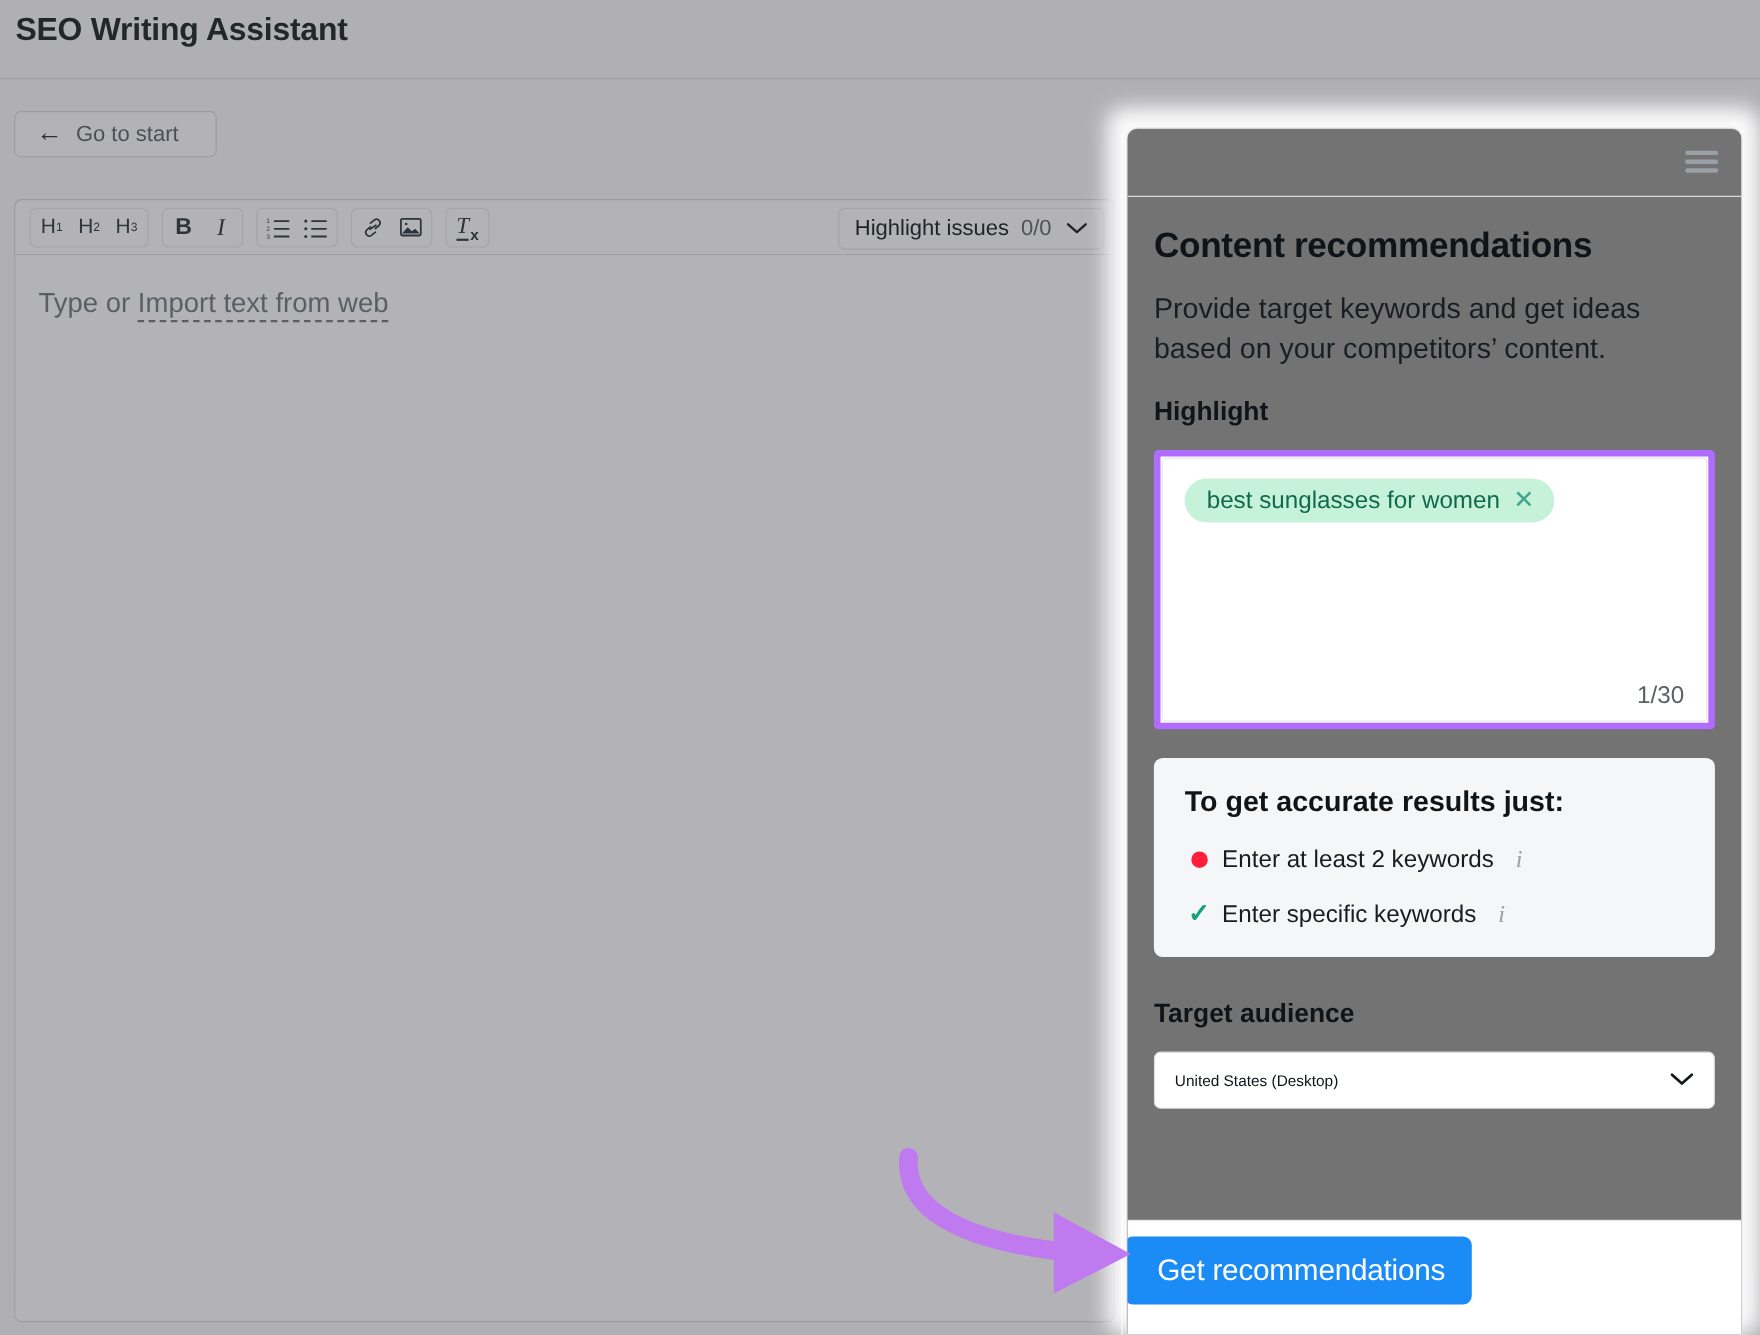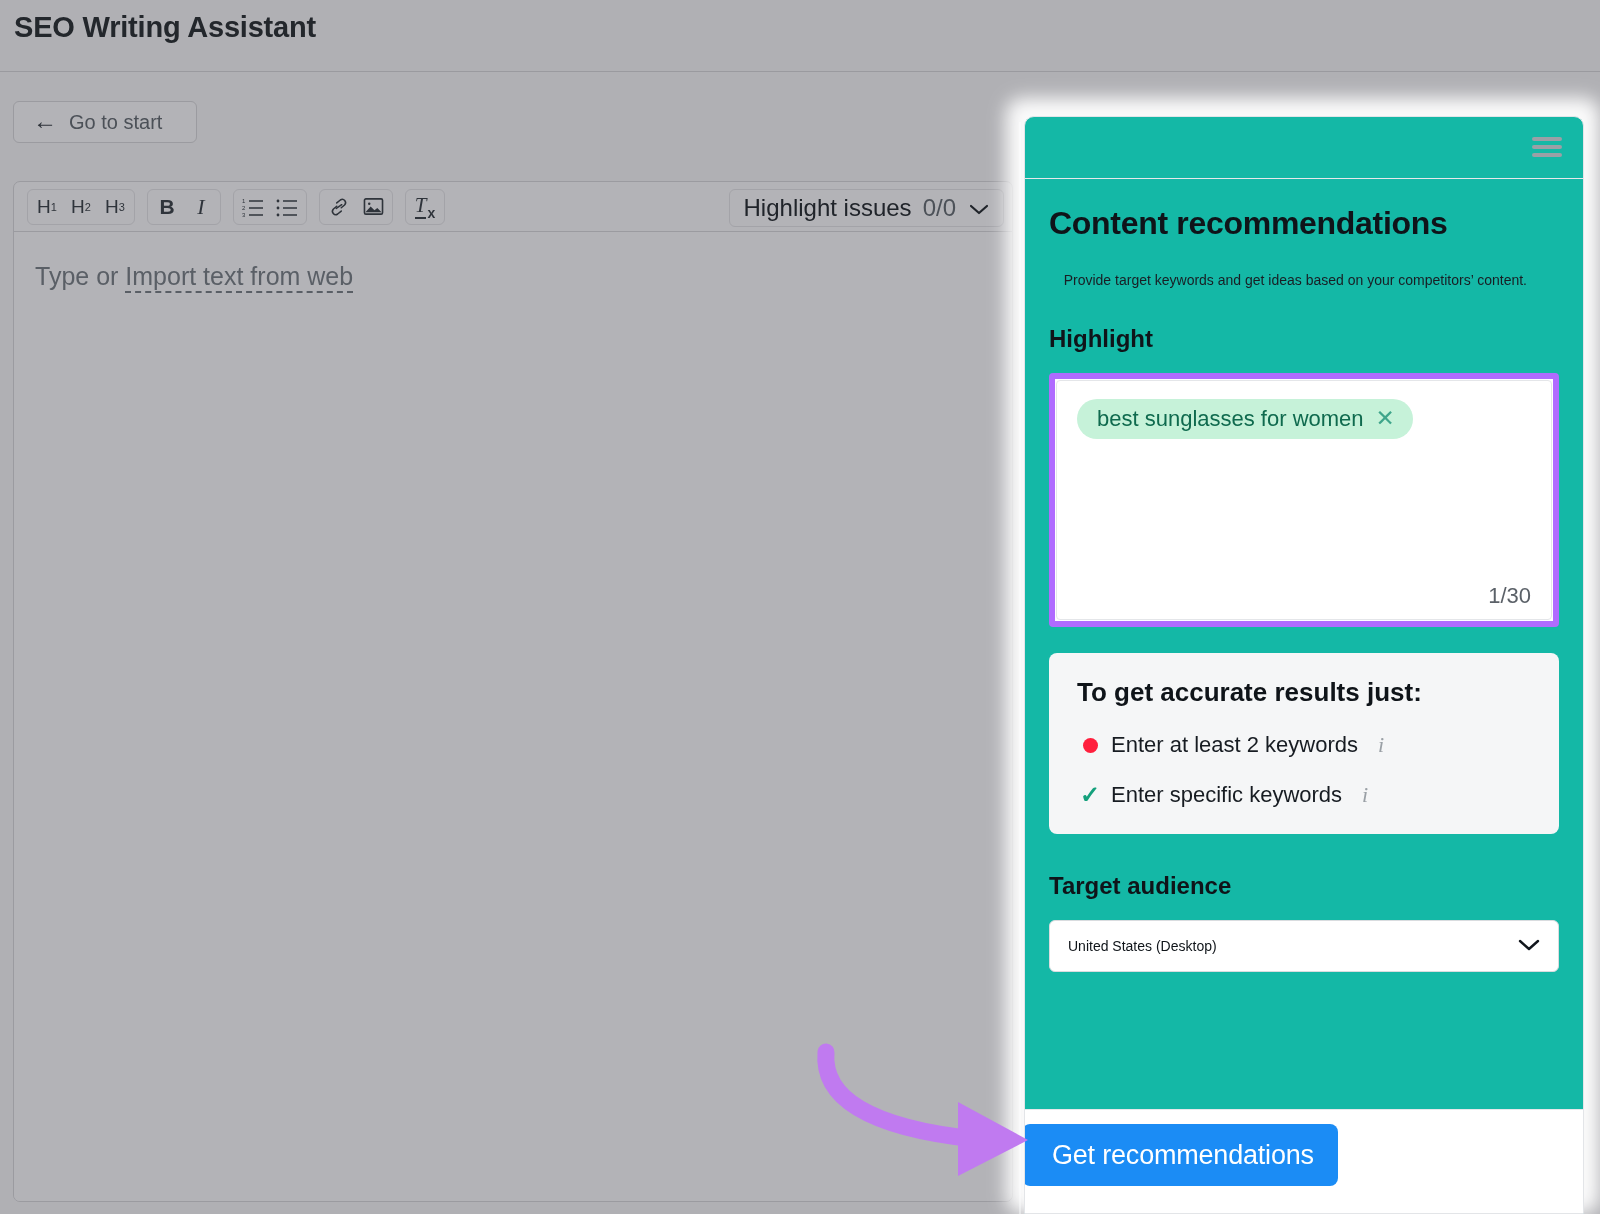--- a/index.html
+++ b/index.html
@@ -108,21 +108,21 @@
   .highlight-issues {
     position: absolute;
     right: 8px; top: 7px;
     height: 38px;
     border: 1px solid #a3a3a8;
     border-radius: 6px;
     display: flex;
     align-items: center;
     gap: 11px;
     padding: 0 14px 0 14px;
-    font-size: 24px;
+    font-size: 20px;
     color: #20242a;
   }
   .highlight-issues .count { color: #4d5259; }
   .highlight-issues .chev { margin-left: 2px; }
 
   .editor-body {
     position: relative;
     height: 969px;
     background: #b3b3b7;
   }
@@ -146,21 +146,21 @@
     filter: blur(9px);
     opacity: 0.95;
     border-radius: 16px;
   }
 
   .panel {
     position: absolute;
     left: 1024px; top: 116px;
     width: 560px;
     height: 1098px;
-    background: #14b8a6;
+    background: #737373;
     border: 1px solid #e3e5e8;
     border-top-left-radius: 10px;
     border-top-right-radius: 10px;
     overflow: hidden;
   }
 
   .panel-topbar {
     position: relative;
     height: 62px;
     border-bottom: 1px solid #e6e8eb;
@@ -188,26 +188,25 @@
   }
 
   .panel-h1 {
     font-size: 32px;
     font-weight: bold;
     color: #0f1419;
     letter-spacing: -0.3px;
     margin-top: 26px;
   }
   .panel-sub {
-    font-size: 14px;
+    font-size: 26px;
     line-height: 36px;
     color: #191e24;
     margin-top: 20px;
     max-width: 478px;
-    text-align: right;
   }
   .panel-h2 {
     font-size: 24px;
     font-weight: bold;
     color: #0f1419;
     margin-top: 27px;
   }
 
   
   .kw-highlight {

